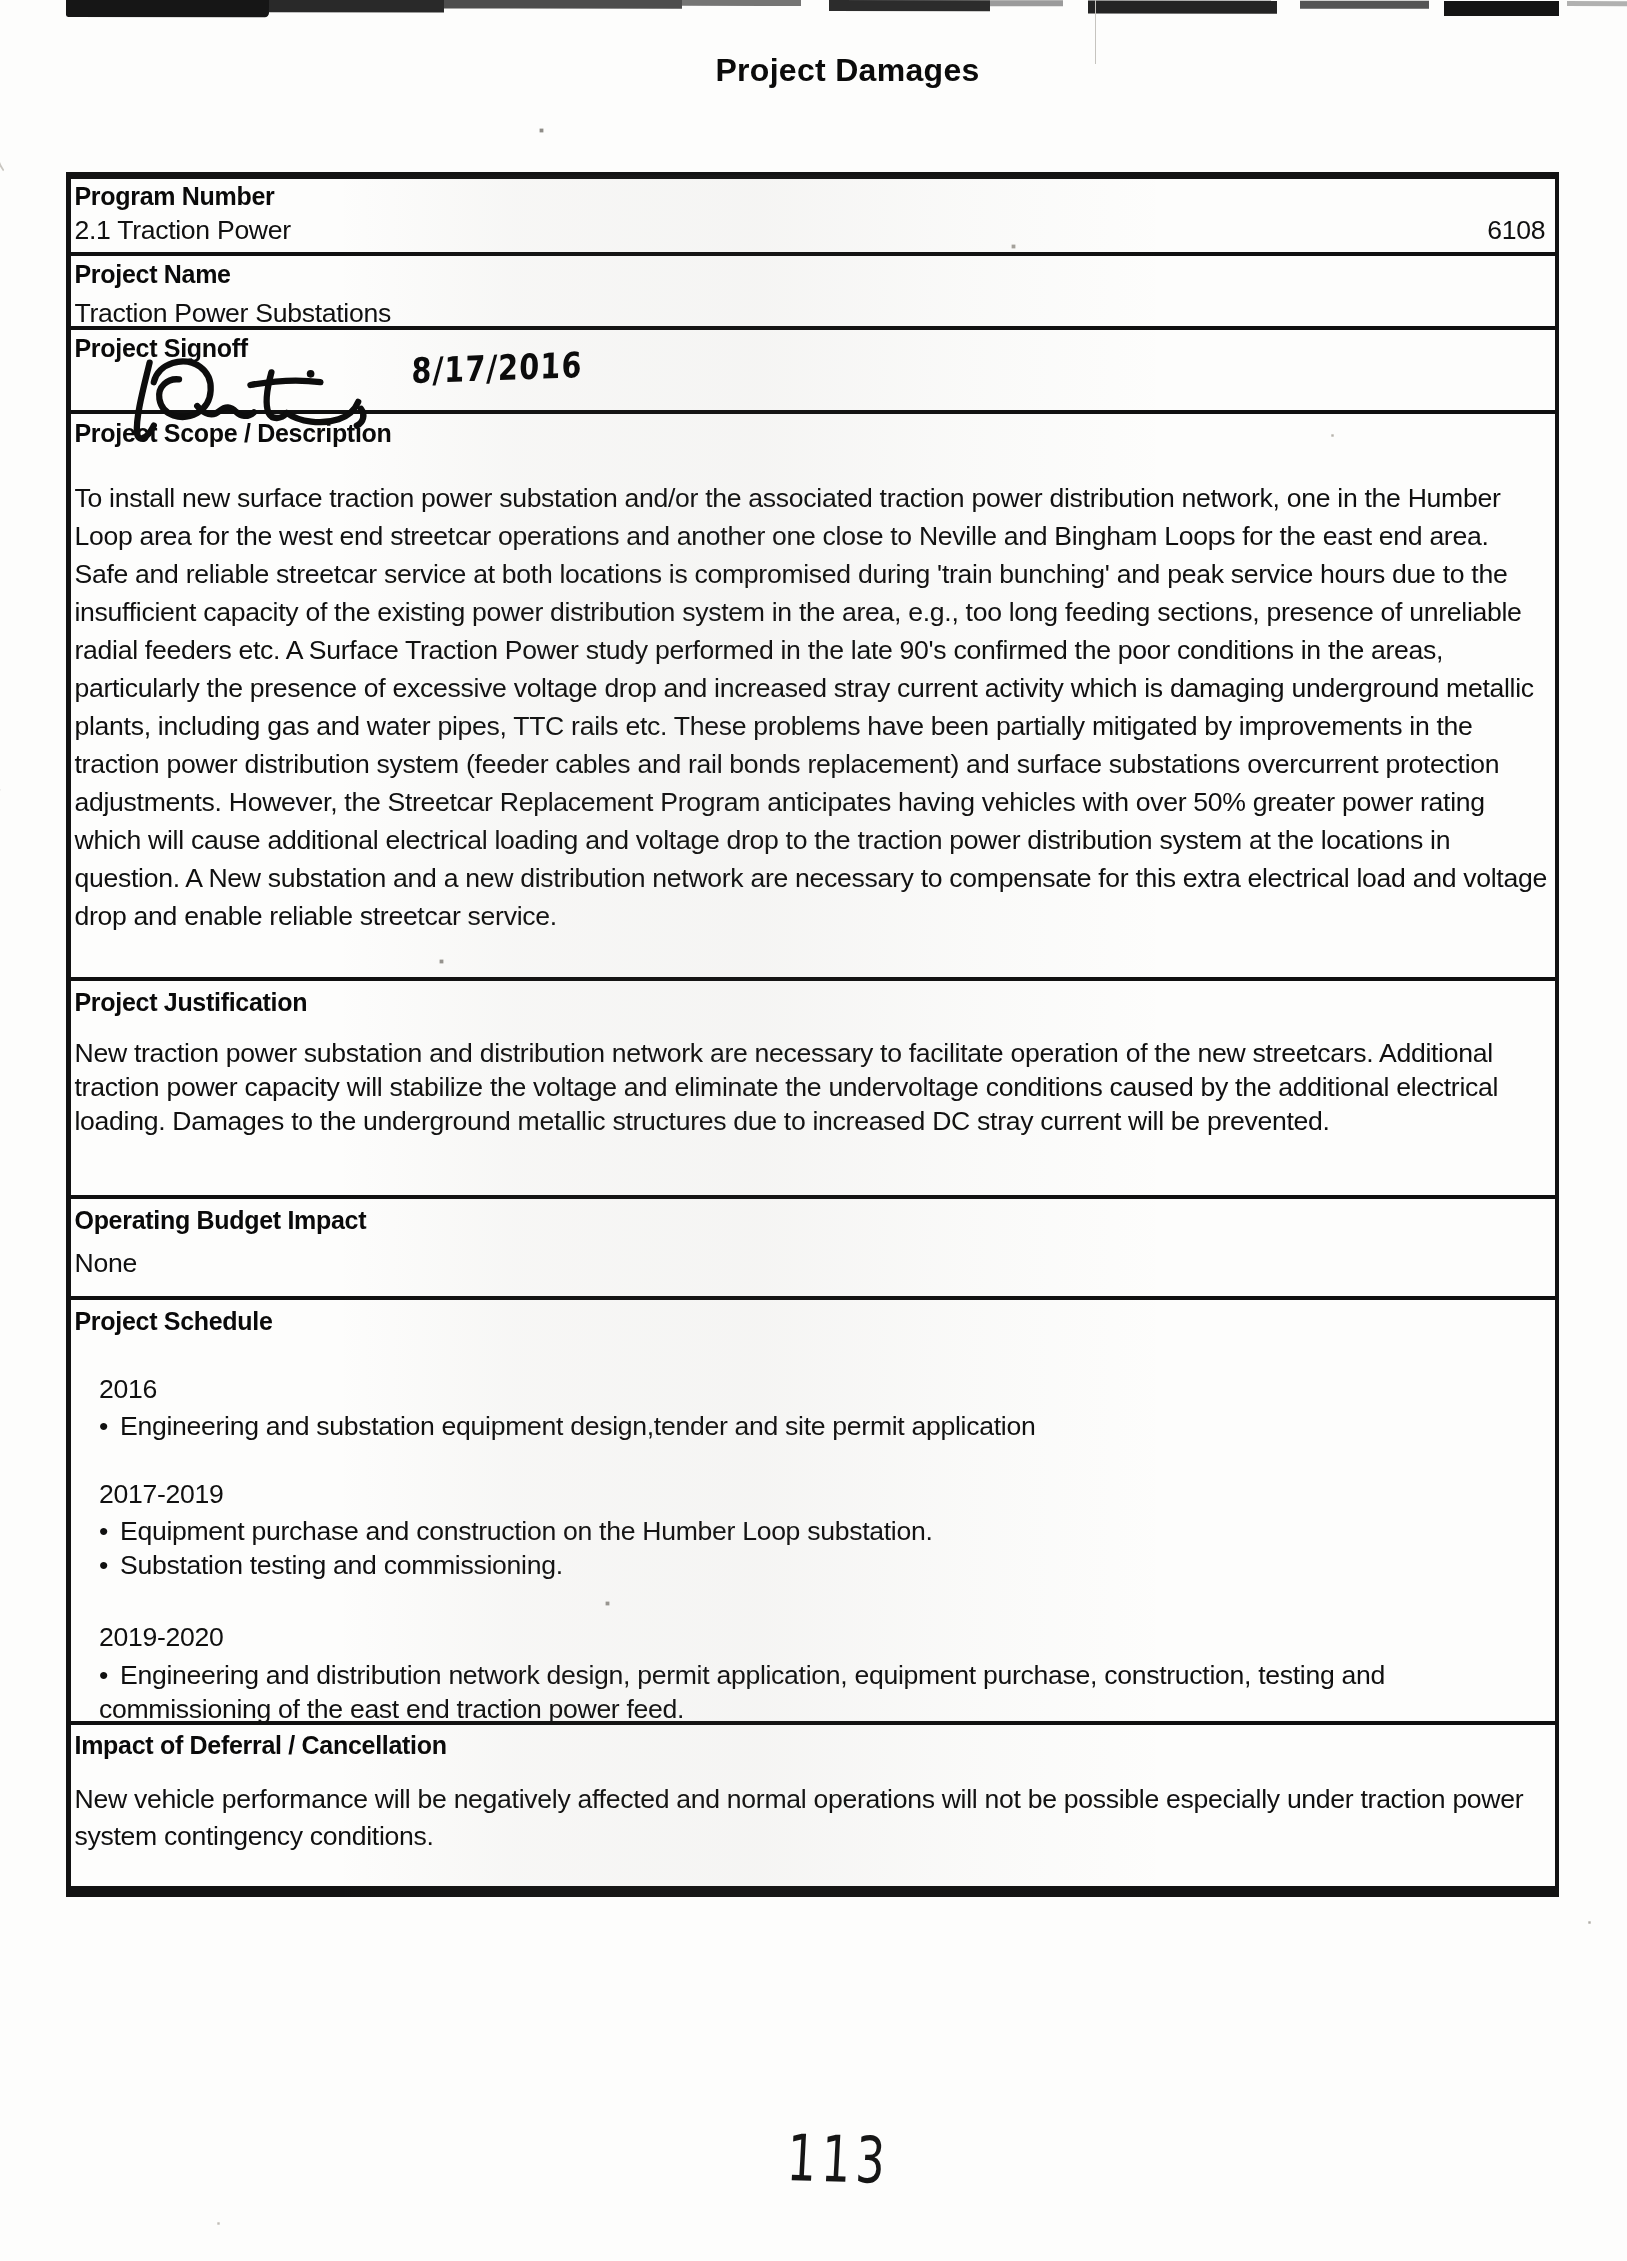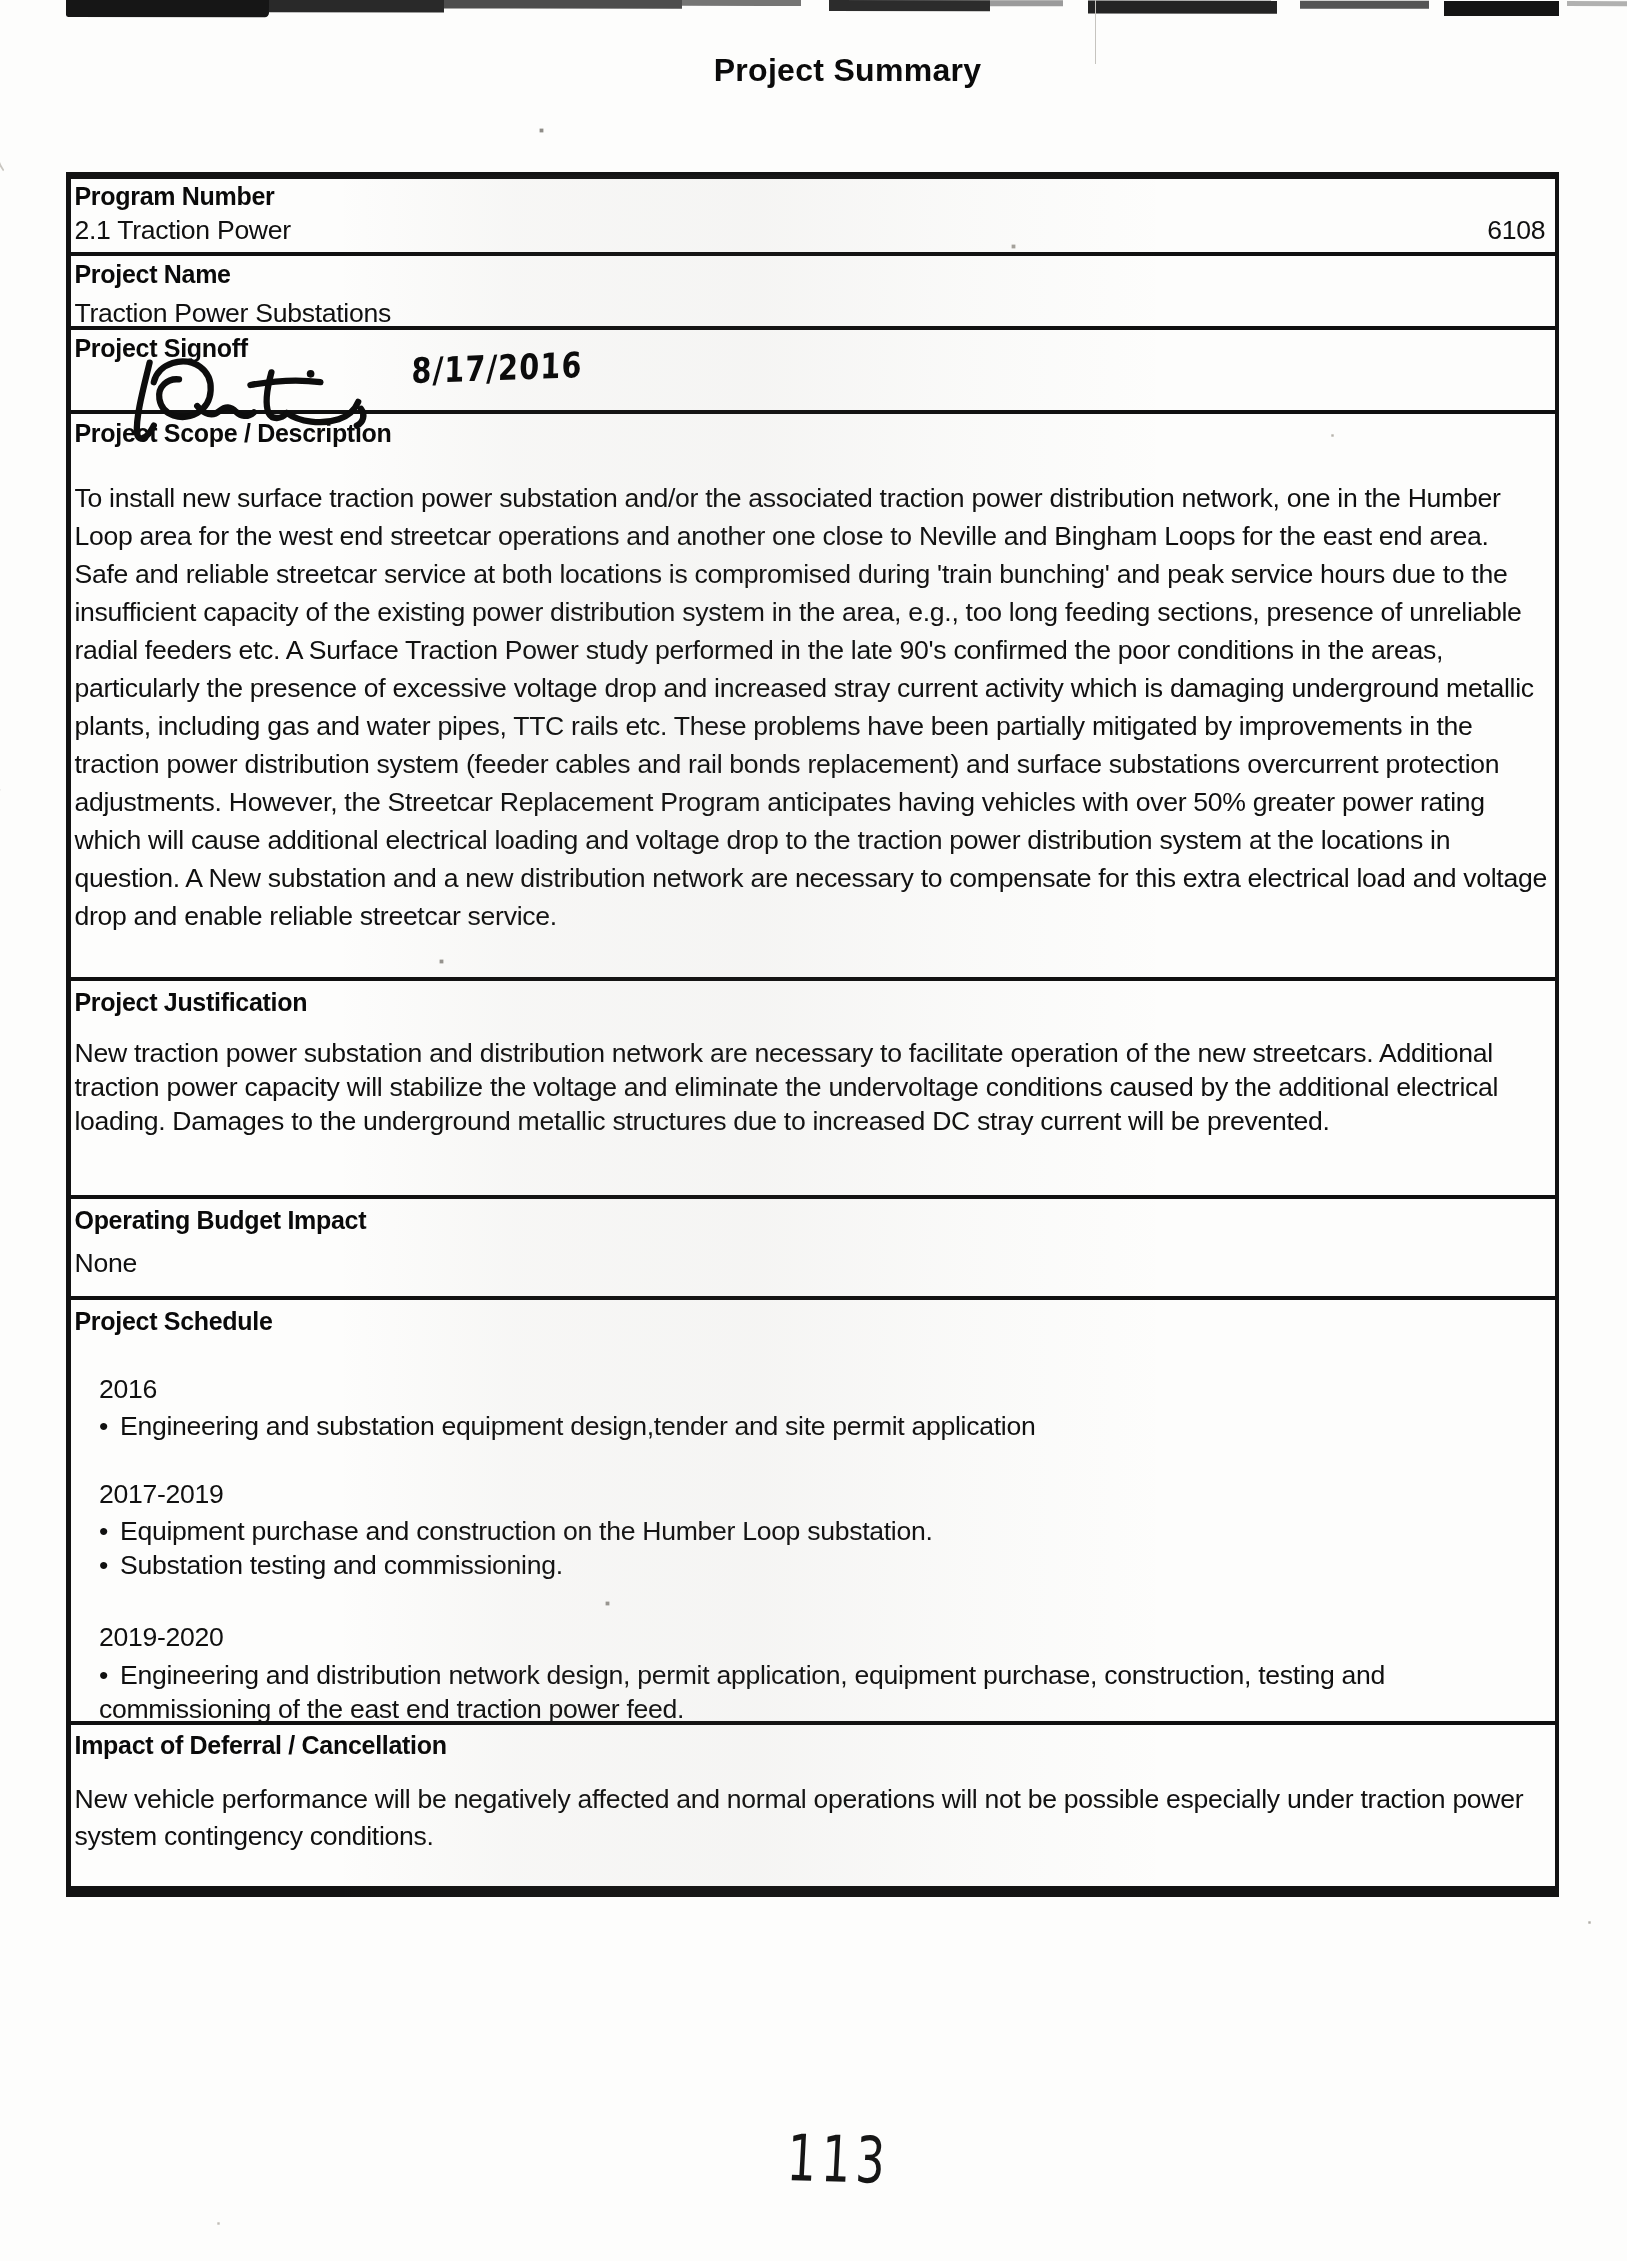--- a/index.html
+++ b/index.html
@@ -129,21 +129,21 @@
     <div class="seg" style="left:1088px;width:189px;height:13.3px;background:#181818;opacity:.95;"></div>
     <div class="seg" style="left:1300px;width:129px;height:8.4px;background:#2a2a2a;opacity:.8;"></div>
     <div class="seg" style="left:1444px;width:115px;height:15.4px;background:#141414;"></div>
     <div class="seg" style="left:1567px;width:61px;height:4.9px;background:#555555;opacity:.45;"></div>
   </div>
   <div class="scan-line-v"></div>
   <div class="scan-arc a1"></div>
   <div class="scan-arc a2"></div>
   <div class="scan-speck"></div>
 
-  <div class="doc-title">Project Summary</div>
+  <div class="doc-title">Project Damages</div>
 
   <div class="form-table">
 
     <div class="sec s-program">
       <div class="sec-label" style="top:2.8px;">Program Number</div>
       <div class="program-row">
         <span class="body-text">2.1 Traction Power</span>
         <span class="body-text">6108</span>
       </div>
     </div>

